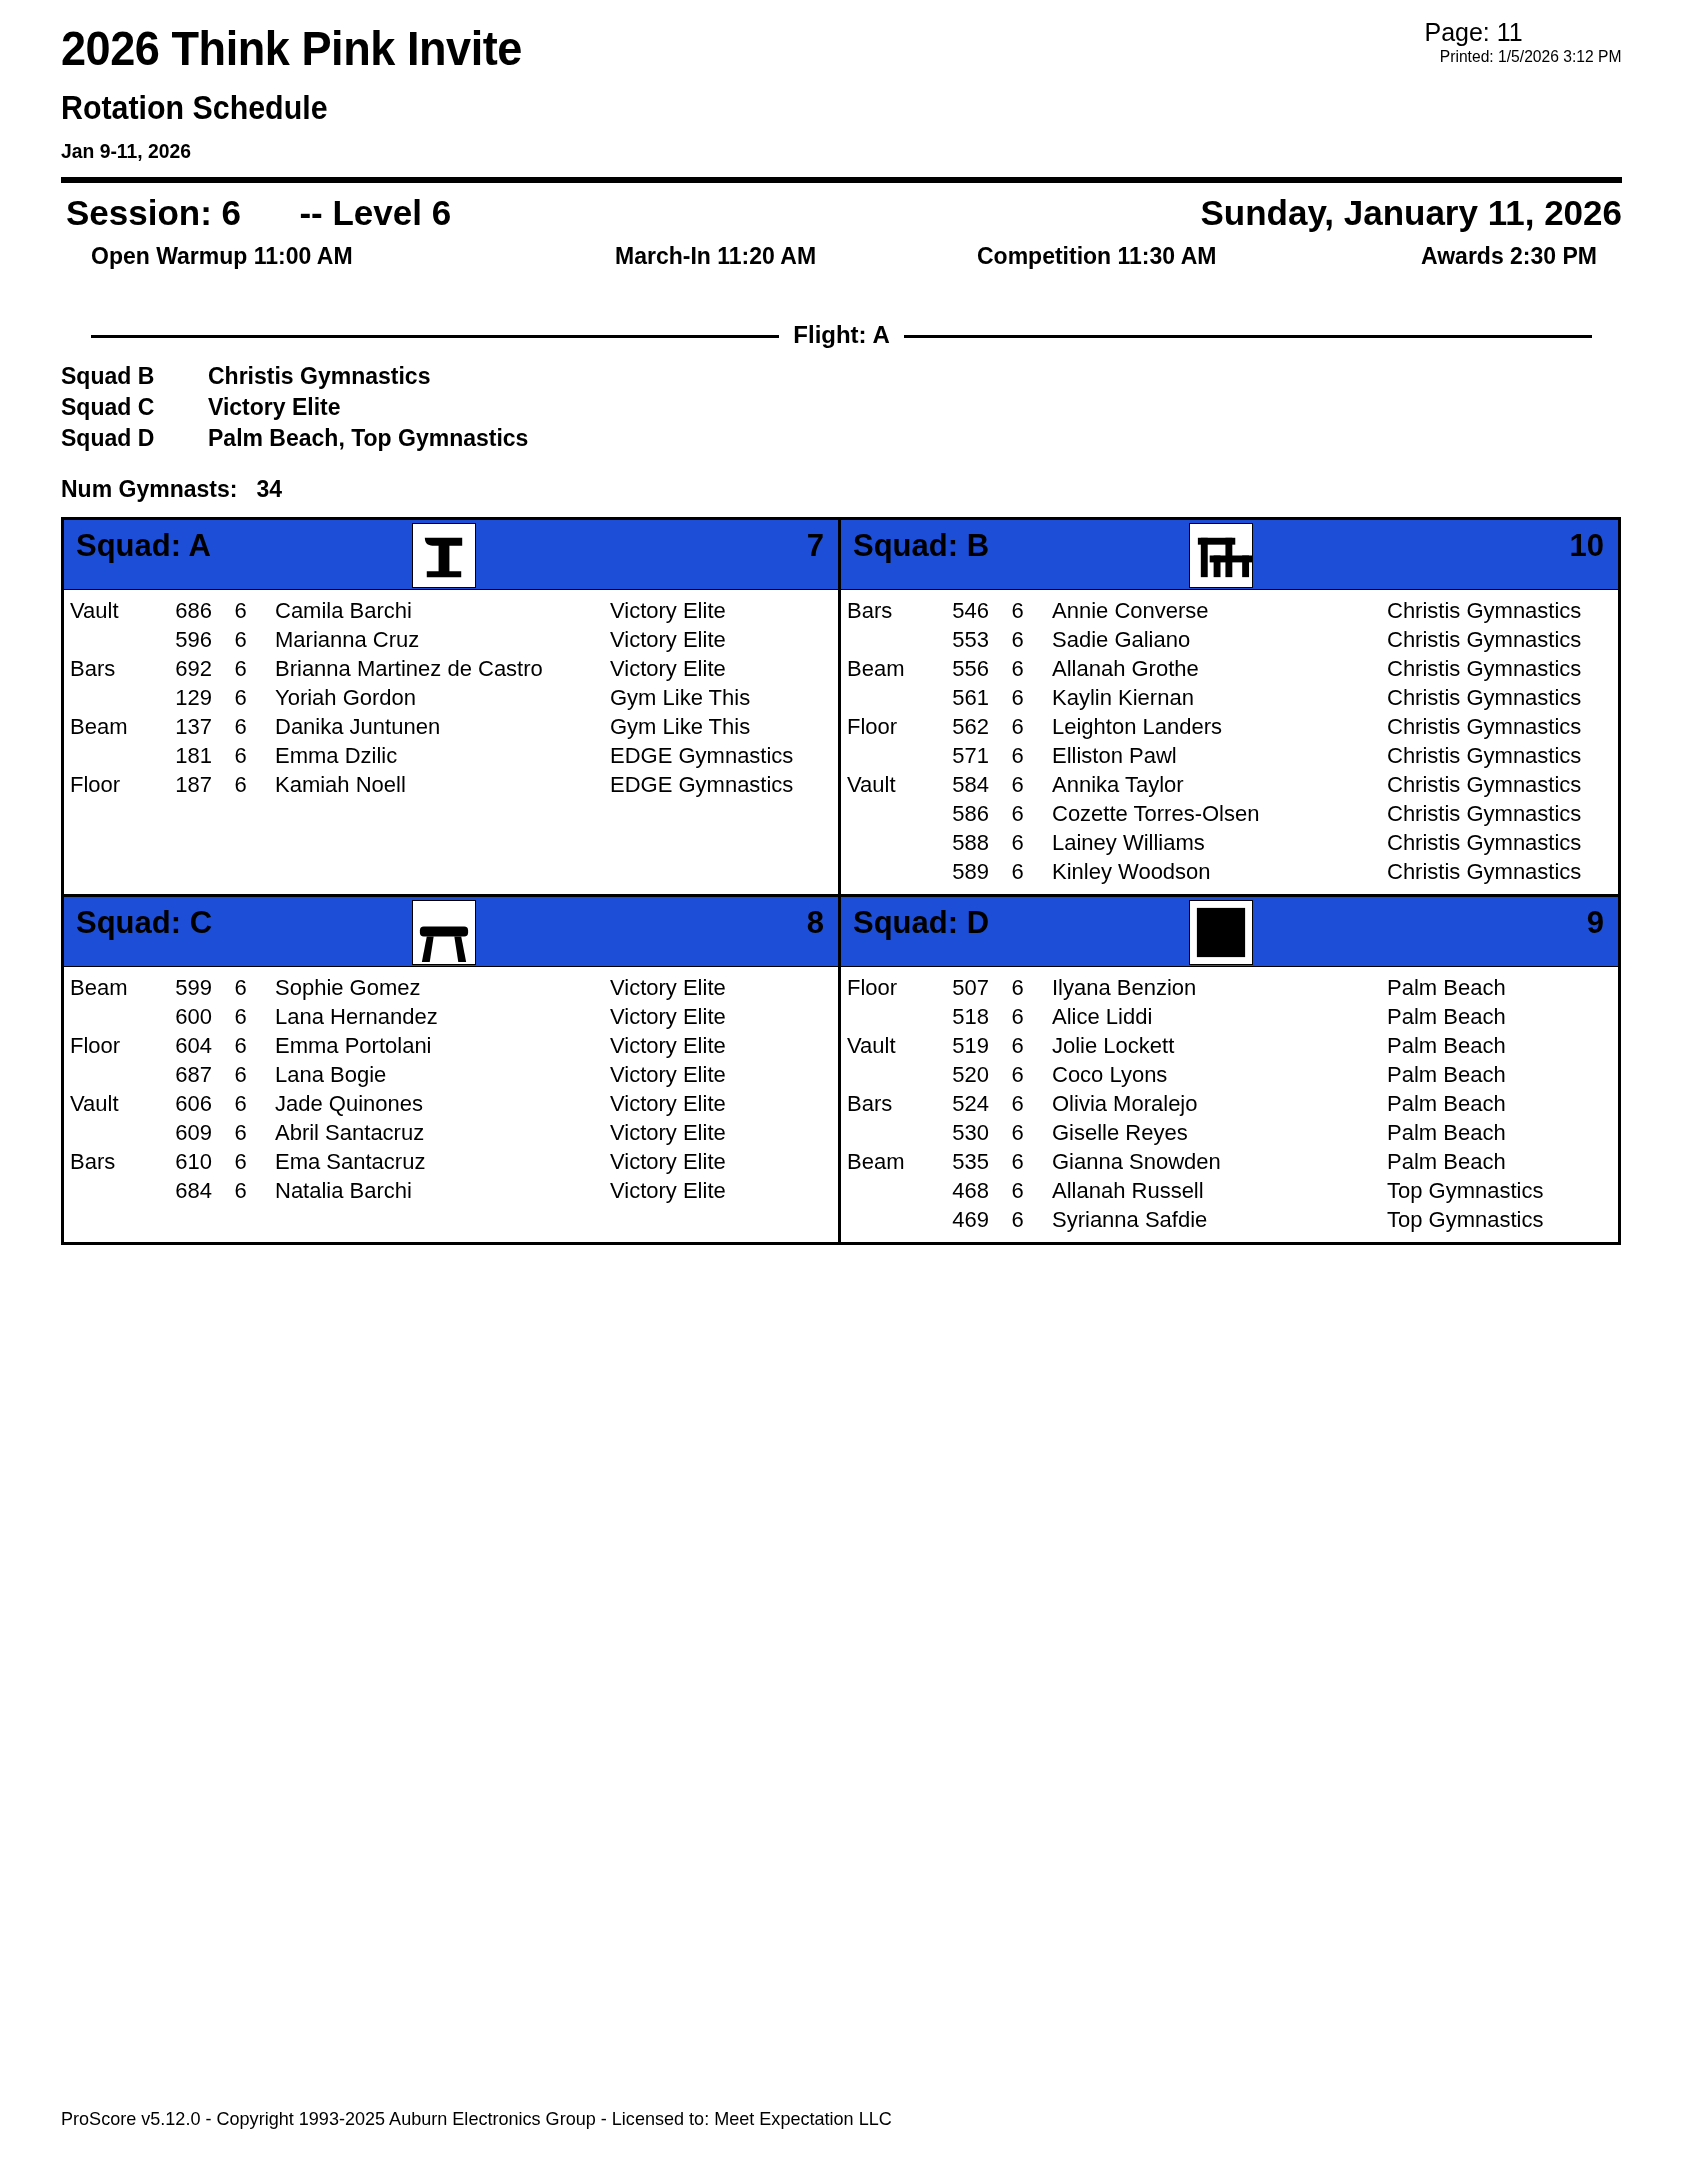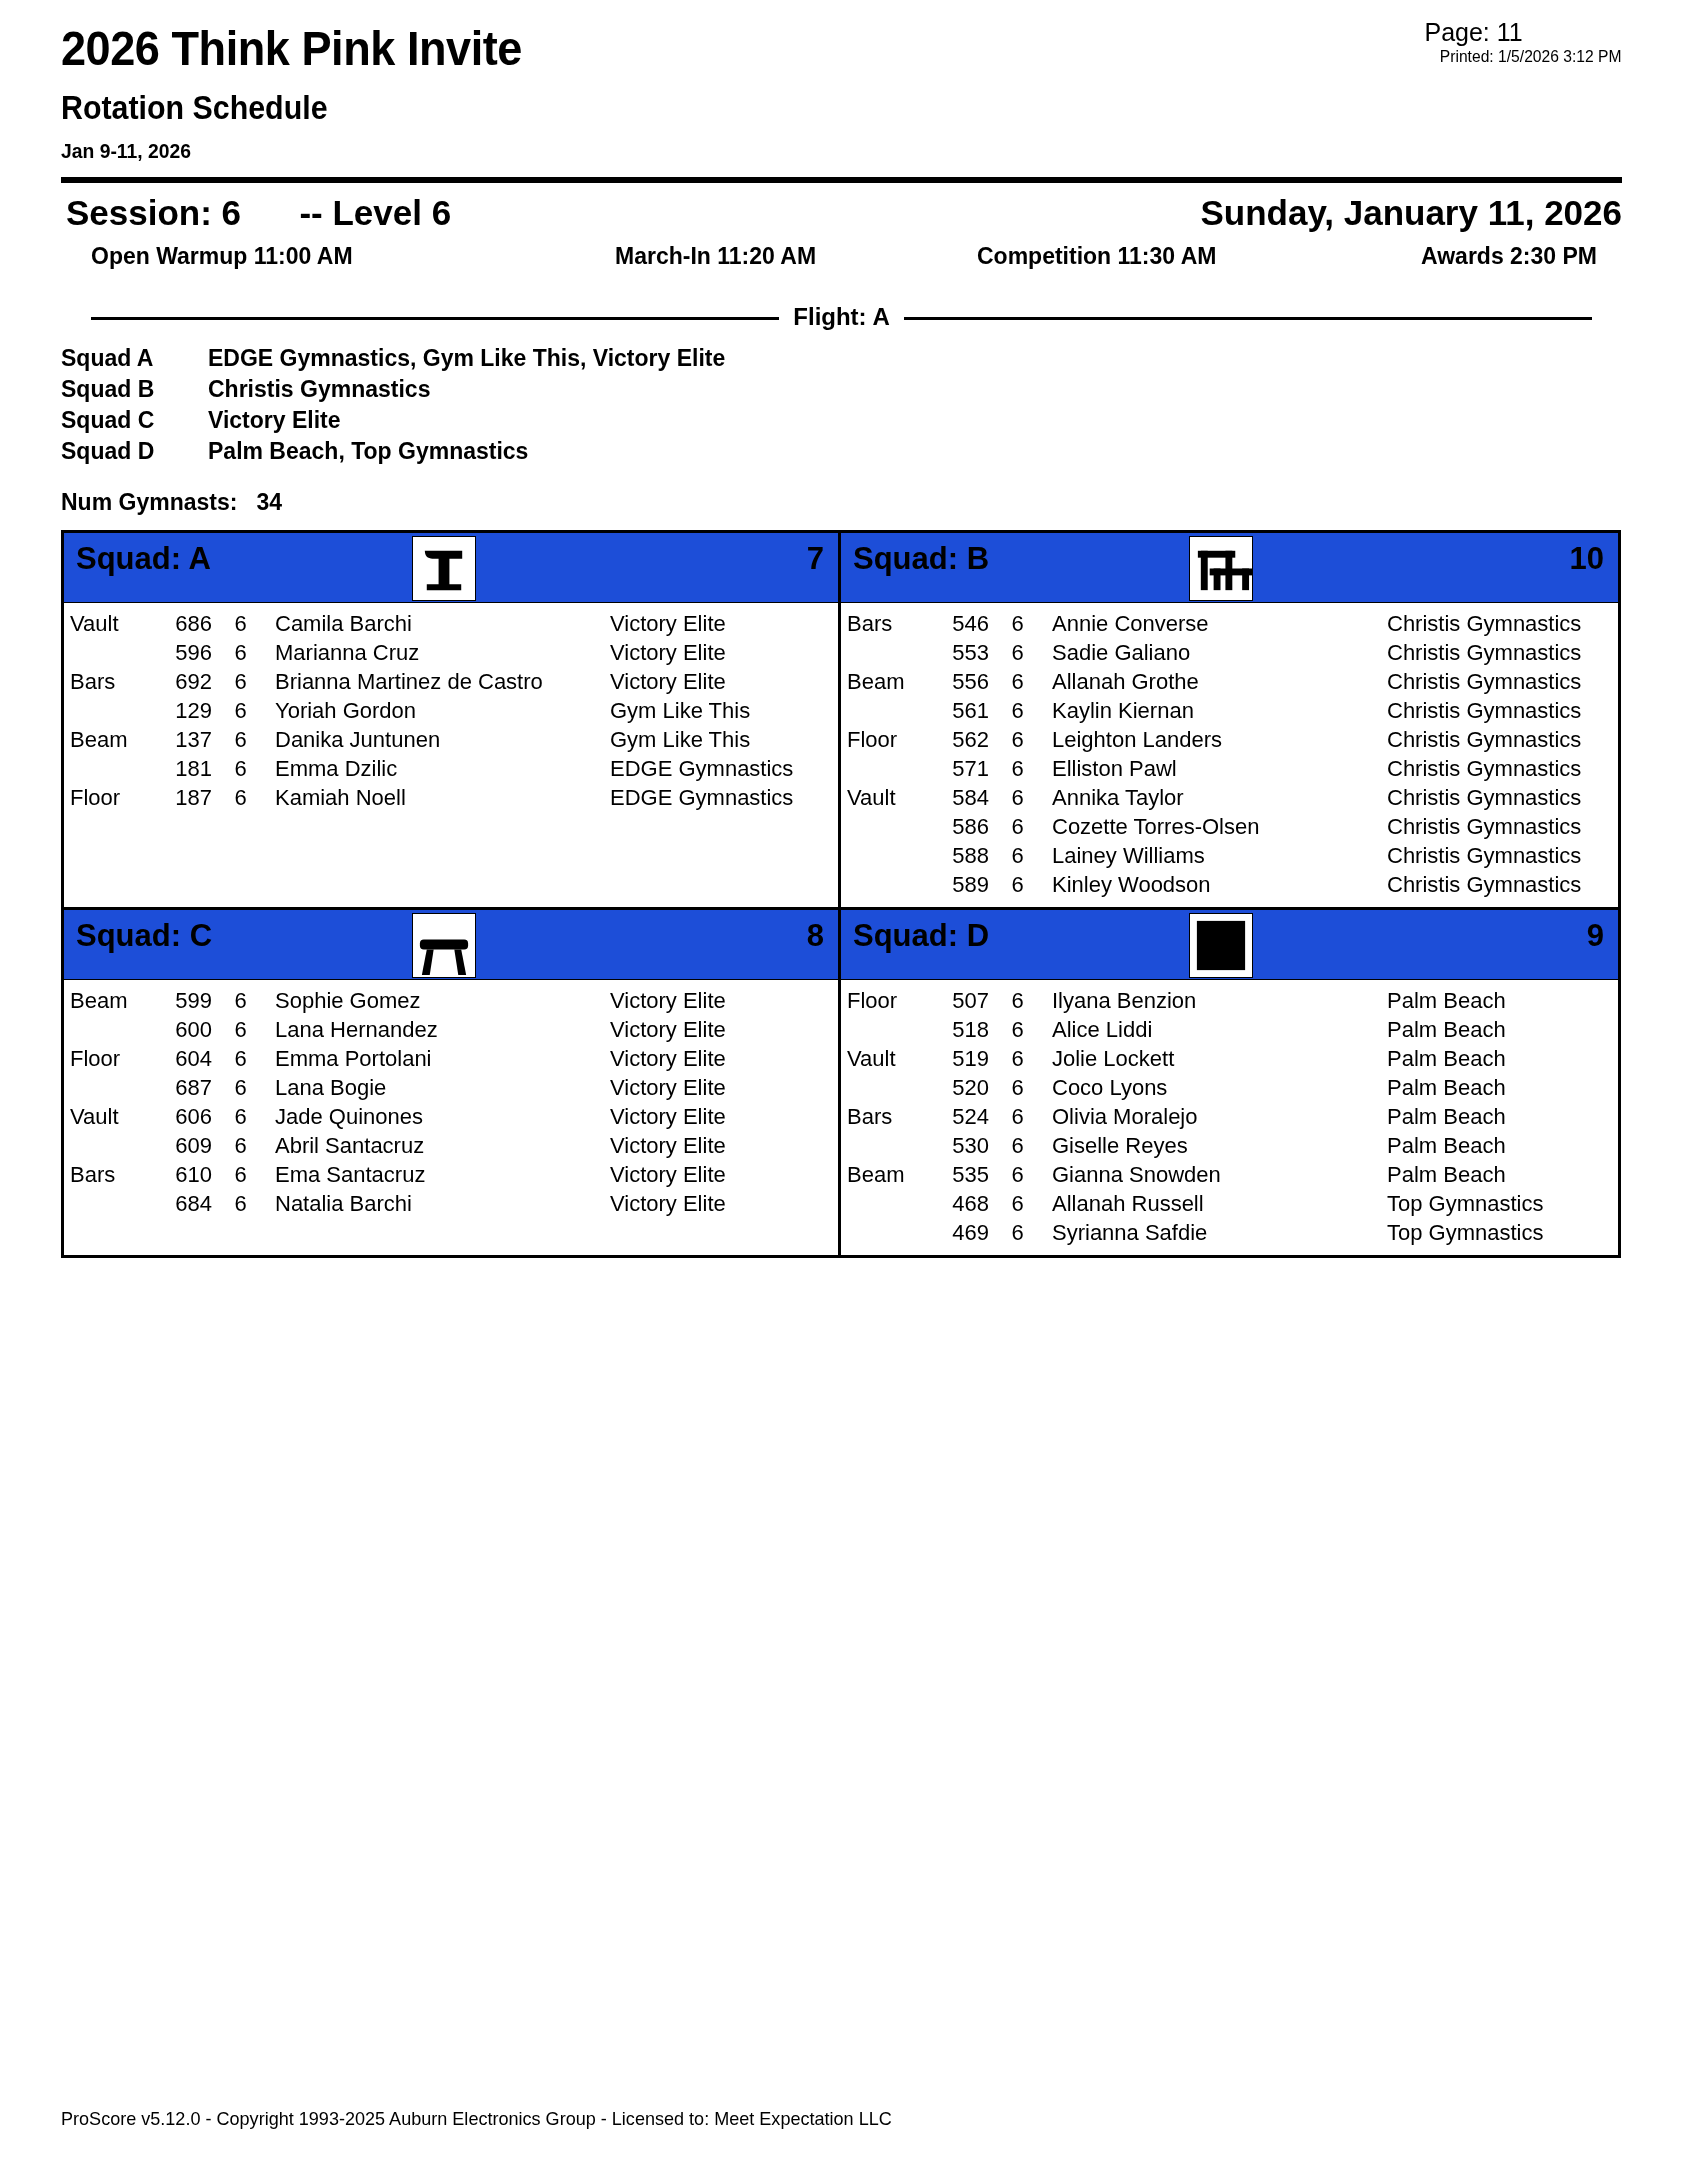--- a/index.html
+++ b/index.html
@@ -107,21 +107,21 @@
   .times-row span { position: absolute; top: 0; }
   .t-warmup { left: 30px; }
   .t-march { left: 554px; }
   .t-comp { left: 916px; }
   .t-awards { right: 25px; }
 
   
   .flight-row {
     position: relative;
     height: 40px;
-    margin-top: 18px;
+    margin-top: 36px;
     display: flex;
     align-items: center;
   }
   .flight-line {
     flex: 1 1 auto;
     border-top: 3px solid #000;
     margin-top: 2px;
   }
   .flight-line.left { margin-left: 30px; }
   .flight-line.right { margin-right: 30px; }
@@ -255,24 +255,20 @@
     <span class="t-awards">Awards 2:30 PM</span>
   </div>
 
   <div class="flight-row">
     <div class="flight-line left"></div>
     <div class="flight-label">Flight: A</div>
     <div class="flight-line right"></div>
   </div>
 
   <div class="squad-lines">
-    <div class="squad-line">
-      <div class="sq-label">Squad A</div>
-      <div>EDGE Gymnastics, Gym Like This, Victory Elite</div>
-    </div>
     <div class="squad-line">
       <div class="sq-label">Squad B</div>
       <div>Christis Gymnastics</div>
     </div>
     <div class="squad-line">
       <div class="sq-label">Squad C</div>
       <div>Victory Elite</div>
     </div>
     <div class="squad-line">
       <div class="sq-label">Squad D</div>

